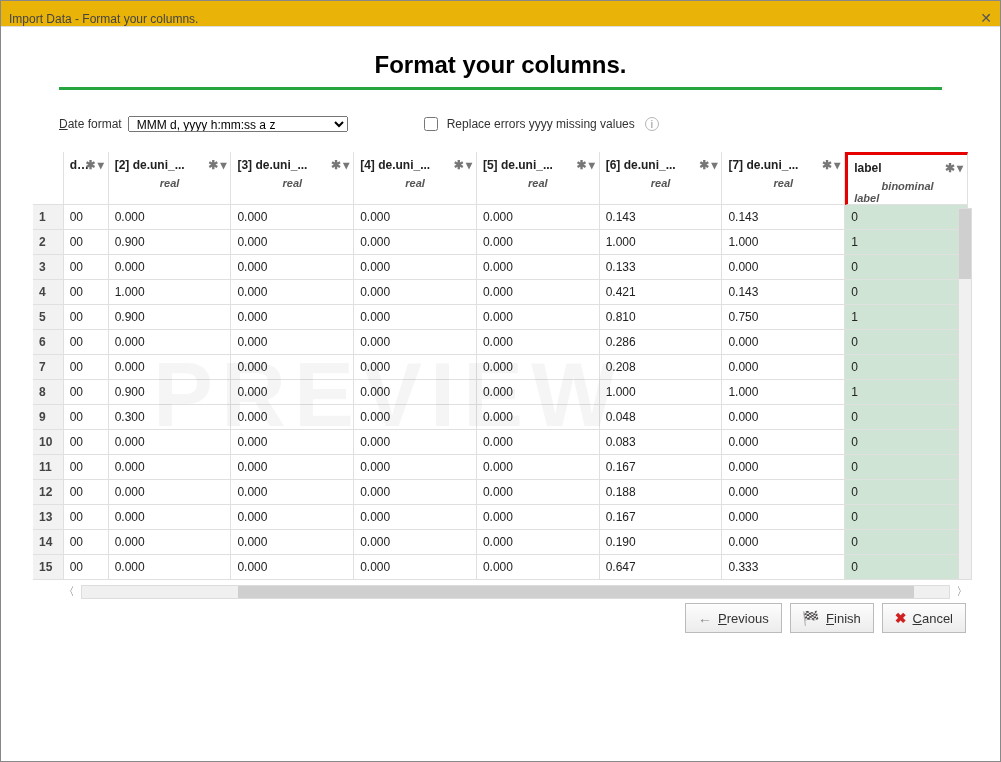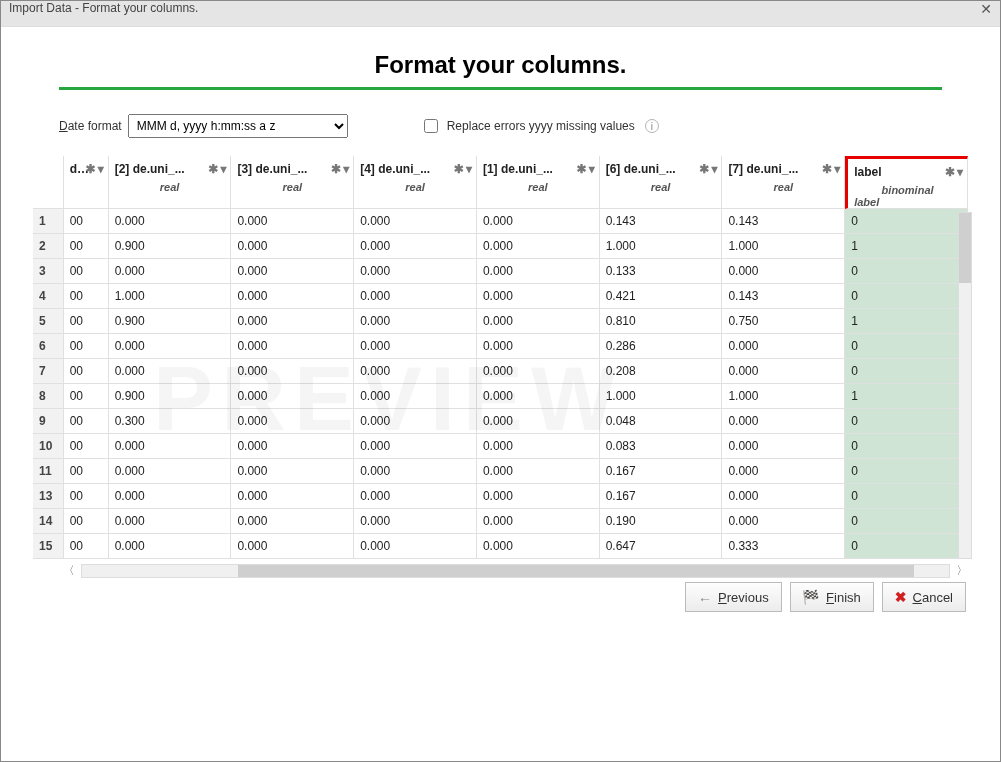--- a/index.html
+++ b/index.html
@@ -1,24 +1,24 @@
 <!DOCTYPE html>
 <html><head>
 <meta charset="utf-8">
 <style>
   * { box-sizing: border-box; font-family: Arial, sans-serif; }
   body { margin: 0; background: #fff; width: 1001px; height: 762px; overflow: hidden; border: 1px solid #888; }
-  .titlebar { height: 26px; display: flex; align-items: flex-start; justify-content: space-between; padding: 0 8px; font-size: 12px; color: #444; background: #e5e5e5; border-bottom: 1px solid #ddd; }
+  .titlebar { height: 26px; display: flex; align-items: flex-end; justify-content: space-between; padding: 0 8px; font-size: 12px; color: #444; background: #eab308; border-bottom: 1px solid #ddd; }
   .titlebar .close { font-size: 14px; cursor: pointer; color: #555; }
   .content { padding: 0 18px 12px 18px; }
   .page-title { text-align: center; font-size: 24px; font-weight: bold; margin: 24px 0 8px 0; }
   .green-rule { height: 3px; background: #27a640; margin: 0 40px 24px 40px; }
   .controls-row { display: flex; align-items: center; gap: 6px; padding: 0 40px 18px 40px; font-size: 12px; color: #333; }
   .controls-row label u { text-decoration: underline; }
-  .date-select { width: 220px; height: 24px; font-size: 12px; padding: 0 4px; }
+  .date-select { width: 220px; height: 16px; font-size: 12px; padding: 0 4px; }
   .spacer { flex: 0 0 60px; }
   .chk { width: 14px; height: 14px; }
   .info-icon { width: 14px; height: 14px; border: 1px solid #b5b5b5; border-radius: 50%; font-size: 10px; display: inline-flex; align-items: center; justify-content: center; color: #888; margin-left: 4px; }
   .table-wrap { position: relative; margin: 0 14px; }
   .table { width: 100%; border-collapse: separate; border-spacing: 0; font-size: 12px; table-layout: fixed; }
   .table th, .table td { border-right: 1px solid #e0e0e0; border-bottom: 1px solid #e0e0e0; padding: 0 6px; height: 25px; text-align: left; white-space: nowrap; overflow: hidden; }
   .table thead th { background: #fff; height: 50px; vertical-align: top; padding-top: 6px; position: relative; }
   .col-title { font-weight: bold; color: #222; display: inline-block; max-width: 70%; overflow: hidden; text-overflow: ellipsis; }
   .col-type { font-style: italic; color: #555; display: block; margin-top: 2px; font-size: 11px; text-align: center; }
   .col-role { font-style: italic; color: #555; display: block; font-size: 11px; }
@@ -96,21 +96,21 @@
                 <span>▾</span>
               </span><span class="col-type">real</span></th>
             <th><span class="col-title">[3] de.uni_...</span><span class="hdr-icons">
                 <span>✱</span>
                 <span>▾</span>
               </span><span class="col-type">real</span></th>
             <th><span class="col-title">[4] de.uni_...</span><span class="hdr-icons">
                 <span>✱</span>
                 <span>▾</span>
               </span><span class="col-type">real</span></th>
-            <th><span class="col-title">[1] de.uni_...</span><span class="hdr-icons">
+            <th><span class="col-title">[5] de.uni_...</span><span class="hdr-icons">
                 <span>✱</span>
                 <span>▾</span>
               </span><span class="col-type">real</span></th>
             <th><span class="col-title">[6] de.uni_...</span><span class="hdr-icons">
                 <span>✱</span>
                 <span>▾</span>
               </span><span class="col-type">real</span></th>
             <th><span class="col-title">[7] de.uni_...</span><span class="hdr-icons">
                 <span>✱</span>
                 <span>▾</span>
@@ -233,20 +233,31 @@
             <td class="data label-col">0</td>
           </tr>
           <tr>
             <td class="rownum">11</td>
             <td class="data">00</td>
             <td class="data">0.000</td>
             <td class="data">0.000</td>
             <td class="data">0.000</td>
             <td class="data">0.000</td>
             <td class="data">0.167</td>
+            <td class="data">0.000</td>
+            <td class="data label-col">0</td>
+          </tr>
+          <tr>
+            <td class="rownum">12</td>
+            <td class="data">00</td>
+            <td class="data">0.000</td>
+            <td class="data">0.000</td>
+            <td class="data">0.000</td>
+            <td class="data">0.000</td>
+            <td class="data">0.188</td>
             <td class="data">0.000</td>
             <td class="data label-col">0</td>
           </tr>
           <tr>
             <td class="rownum">13</td>
             <td class="data">00</td>
             <td class="data">0.000</td>
             <td class="data">0.000</td>
             <td class="data">0.000</td>
             <td class="data">0.000</td>

